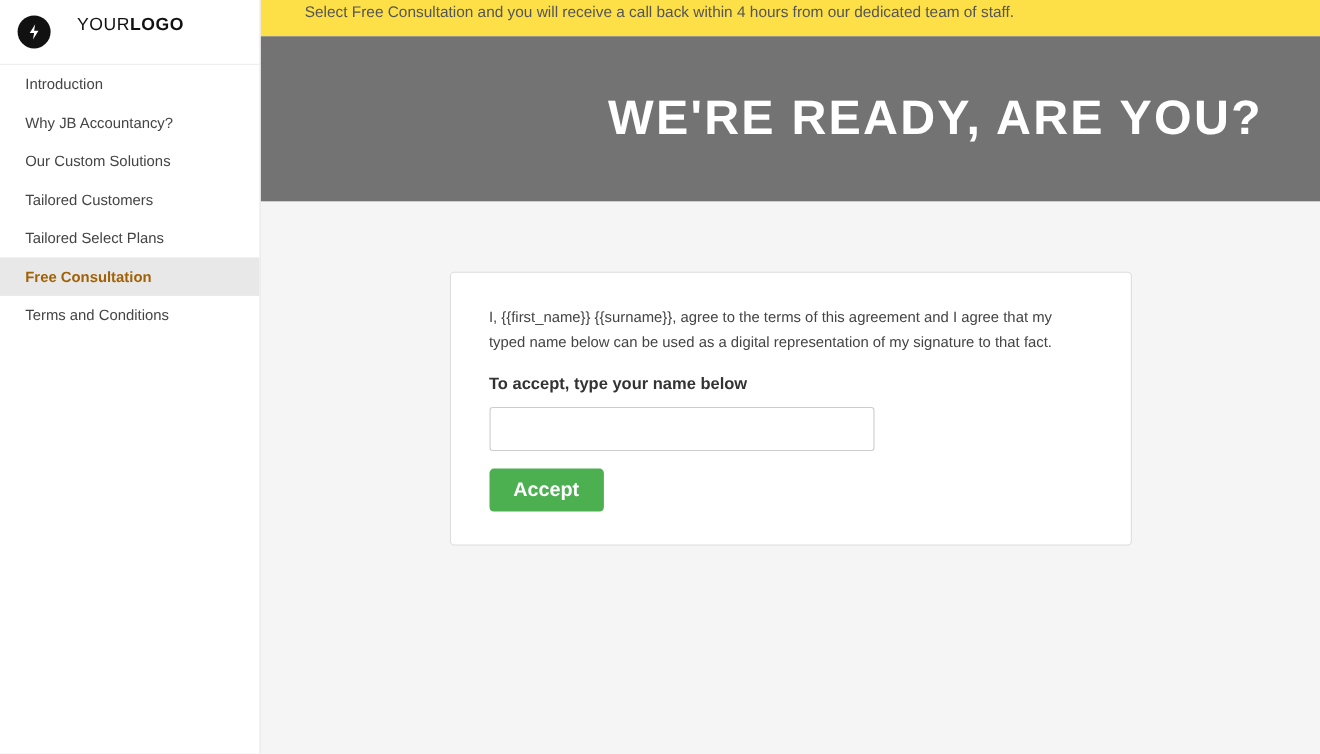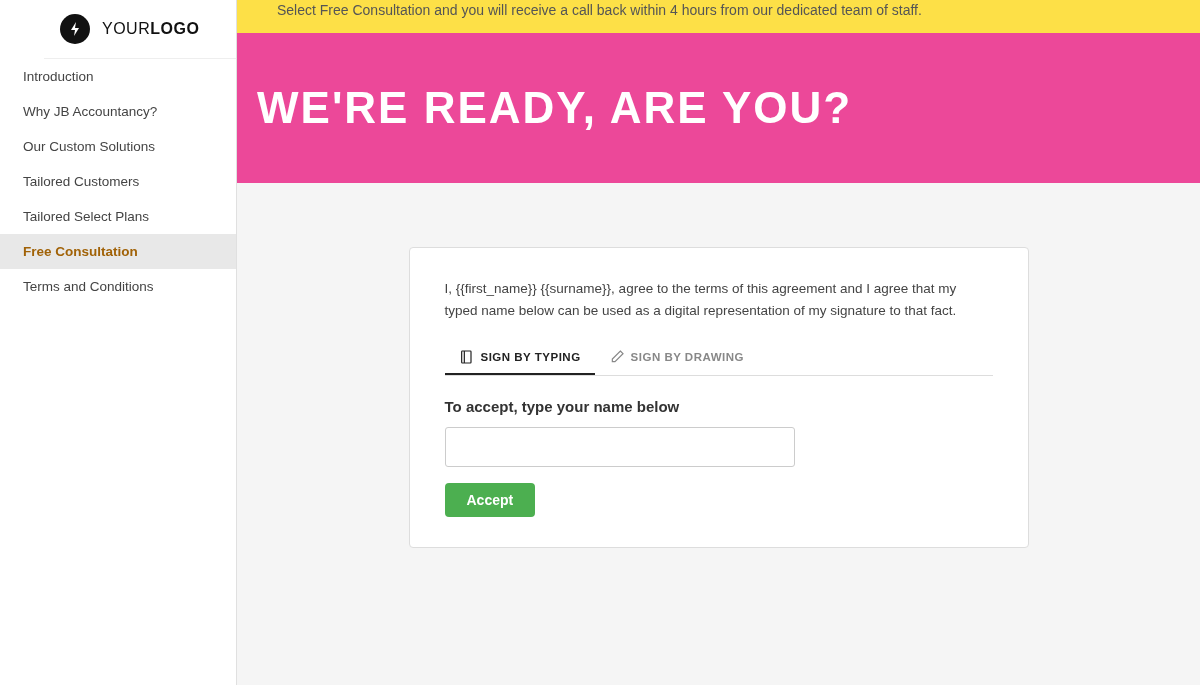--- a/index.html
+++ b/index.html
@@ -21,24 +21,22 @@
       border-right: 1px solid #e0e0e0;
       display: flex;
       flex-direction: column;
       height: 685px;
       overflow-y: auto;
     }
 
     #logo-area {
       padding: 14px 16px;
       display: flex;
-      align-items: center;
-      gap: 12px;
+      gap: 24px;
       border-bottom: 1px solid #eee;
-      margin-left: 44px;
     }
 
     #logo-icon {
       width: 30px;
       height: 30px;
       background: #111;
       border-radius: 50%;
       display: flex;
       align-items: center;
       justify-content: center;
@@ -90,25 +88,25 @@
     #top-strip {
       background: #fde047;
       padding: 0 40px 12px 40px;
       font-size: 14px;
       color: #555;
       line-height: 1.5;
     }
 
     
     #hero-banner {
-      background: #ec4899;
-      display: flex;
-      align-items: center;
-      justify-content: flex-start;
-      padding: 50px 20px;
+      background: #737373;
+      display: flex;
+      align-items: center;
+      justify-content: flex-end;
+      padding: 50px 52px;
     }
 
     #hero-title {
       font-size: 44px;
       font-weight: 900;
       color: #ffffff;
       letter-spacing: 2px;
       text-transform: uppercase;
       text-align: center;
     }
@@ -190,21 +188,21 @@
       display: block;
       margin-bottom: 16px;
     }
 
     #accept-button {
       background: #4caf50;
       color: #fff;
       border: none;
       border-radius: 4px;
       padding: 9px 22px;
-      font-size: 14px;
+      font-size: 18px;
       font-weight: 600;
       cursor: pointer;
     }
   </style>
 </head>
 <body>
 
 <nav id="sidebar">
   <div id="logo-area">
     <div id="logo-icon">
@@ -235,35 +233,20 @@
   <div id="hero-banner">
     <h1 id="hero-title">WE'RE READY, ARE YOU?</h1>
   </div>
 
   <div id="content-section">
     <div id="signature-card">
 
       <p id="agreement-text">I, {{first_name}} {{surname}}, agree to the terms of this agreement and I agree that my typed name below can be used as a digital representation of my signature to that fact.</p>
 
       
-      <div id="sign-tabs">
-        <div class="sign-tab active">
-          <svg viewBox="0 0 24 24" stroke-width="1.8">
-            <rect x="4" y="3" width="14" height="18" rx="1"></rect>
-            <line x1="8" y1="3" x2="8" y2="21"></line>
-          </svg>
-          <span>SIGN BY TYPING</span>
-        </div>
-        <div class="sign-tab">
-          <svg viewBox="0 0 24 24" stroke-width="1.8">
-            <path d="M17 3l4 4-12 12H5v-4L17 3z"></path>
-          </svg>
-          <span>SIGN BY DRAWING</span>
-        </div>
-      </div>
 
       <p id="accept-label">To accept, type your name below</p>
 
       <input type="text" id="name-input" placeholder="" style="">
 
       <button id="accept-button">Accept</button>
 
     </div>
   </div>
 

